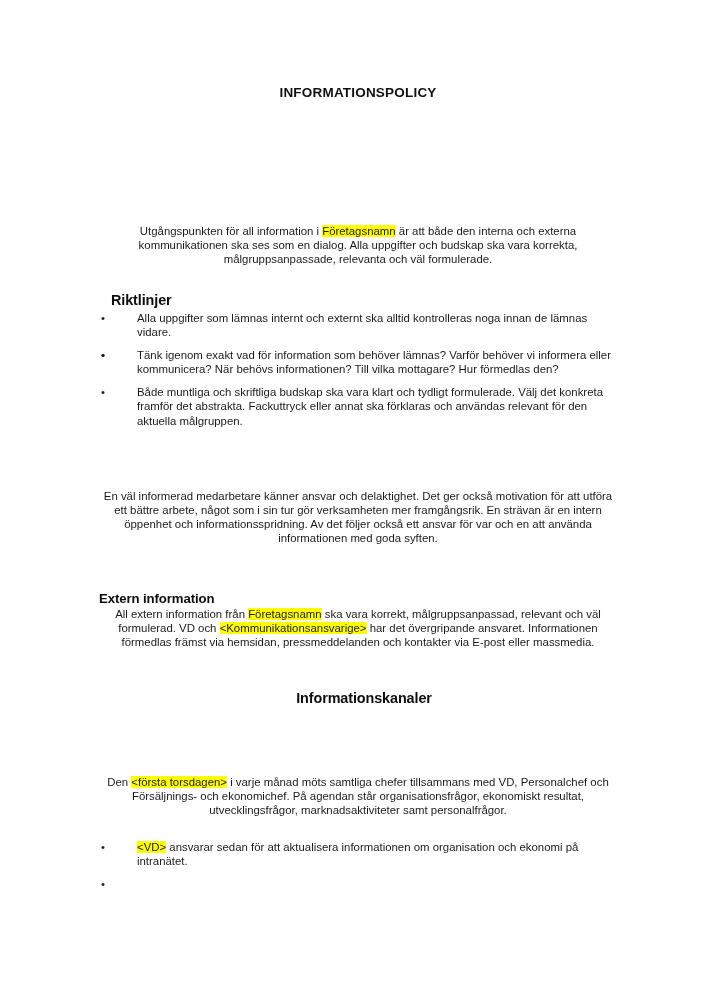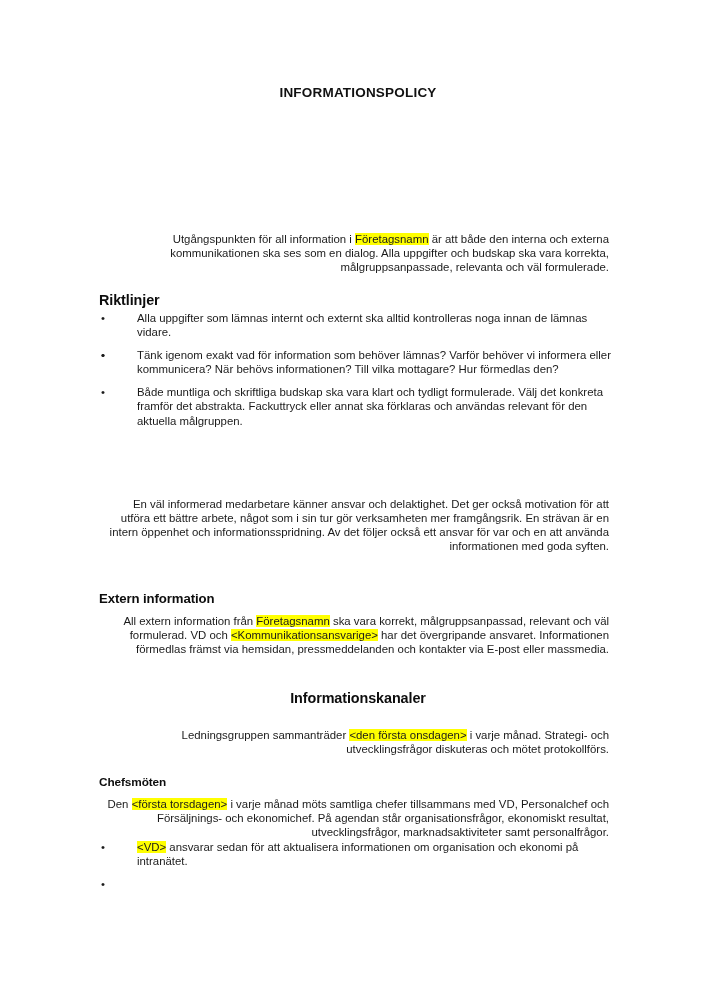--- a/index.html
+++ b/index.html
@@ -38,28 +38,28 @@
     font-weight: bold;
     letter-spacing: 0.2px;
     color: #111111;
   }
   .body-block {
     position: absolute;
     left: 0;
     width: 518px;
   }
   p.para {
-    margin: 8px;
+    margin: 0;
     font-size: 11.4px;
     line-height: 14.1px;
     color: #1a1a1a;
-    text-align: right;
+    text-align: center;
   }
   h2.h-major {
-    margin: 0 0 3px 0;
+    margin: 0 0 3px 12px;
     font-size: 14.4px;
     font-weight: bold;
     color: #0d0d0d;
     letter-spacing: -0.1px;
   }
   h2.h-section {
     margin: 0 0 1px 0;
     font-size: 13.2px;
     font-weight: bold;
     color: #0d0d0d;
@@ -142,25 +142,23 @@
     <div class="body-block" style="top:591px;">
       <h2 class="h-section">Extern information</h2>
       <p class="para"><span>All extern information från </span><mark class="hl">Företagsnamn</mark><span> ska vara korrekt, målgruppsanpassad, relevant och väl formulerad. VD och </span><mark class="hl">&lt;Kommunikationsansvarige&gt;</mark><span> har det övergripande ansvaret. Informationen förmedlas främst via hemsidan, pressmeddelanden och kontakter via E-post eller massmedia.</span></p>
     </div>
 
     <div class="body-block" style="top:690px;text-align:center;">
       <h2 class="h-major">Informationskanaler</h2>
     </div>
 
     <div class="body-block" style="top:720px;">
-      <p class="para"><span>Ledningsgruppen sammanträder </span><mark class="hl">&lt;den första onsdagen&gt;</mark><span> i varje månad. Strategi- och utvecklingsfrågor diskuteras och mötet protokollförs.</span></p>
     </div>
 
     <div class="body-block" style="top:775px;">
-      <h3 class="h-sub">Chefsmöten</h3>
       <p class="para"><span>Den </span><mark class="hl">&lt;första torsdagen&gt;</mark><span> i varje månad möts samtliga chefer tillsammans med VD, Personalchef och Försäljnings- och ekonomichef. På agendan står organisationsfrågor, ekonomiskt resultat, utvecklingsfrågor, marknadsaktiviteter samt personalfrågor.</span></p>
     </div>
 
     <div class="body-block" style="top:840px;">
       <ul class="bullets">
         <li><span class="bullet-mark">•</span><mark class="hl">&lt;VD&gt;</mark><span> ansvarar sedan för att aktualisera informationen om organisation och ekonomi på intranätet.</span></li>
         <li><span class="bullet-mark">•</span></li>
       </ul>
     </div>
 

